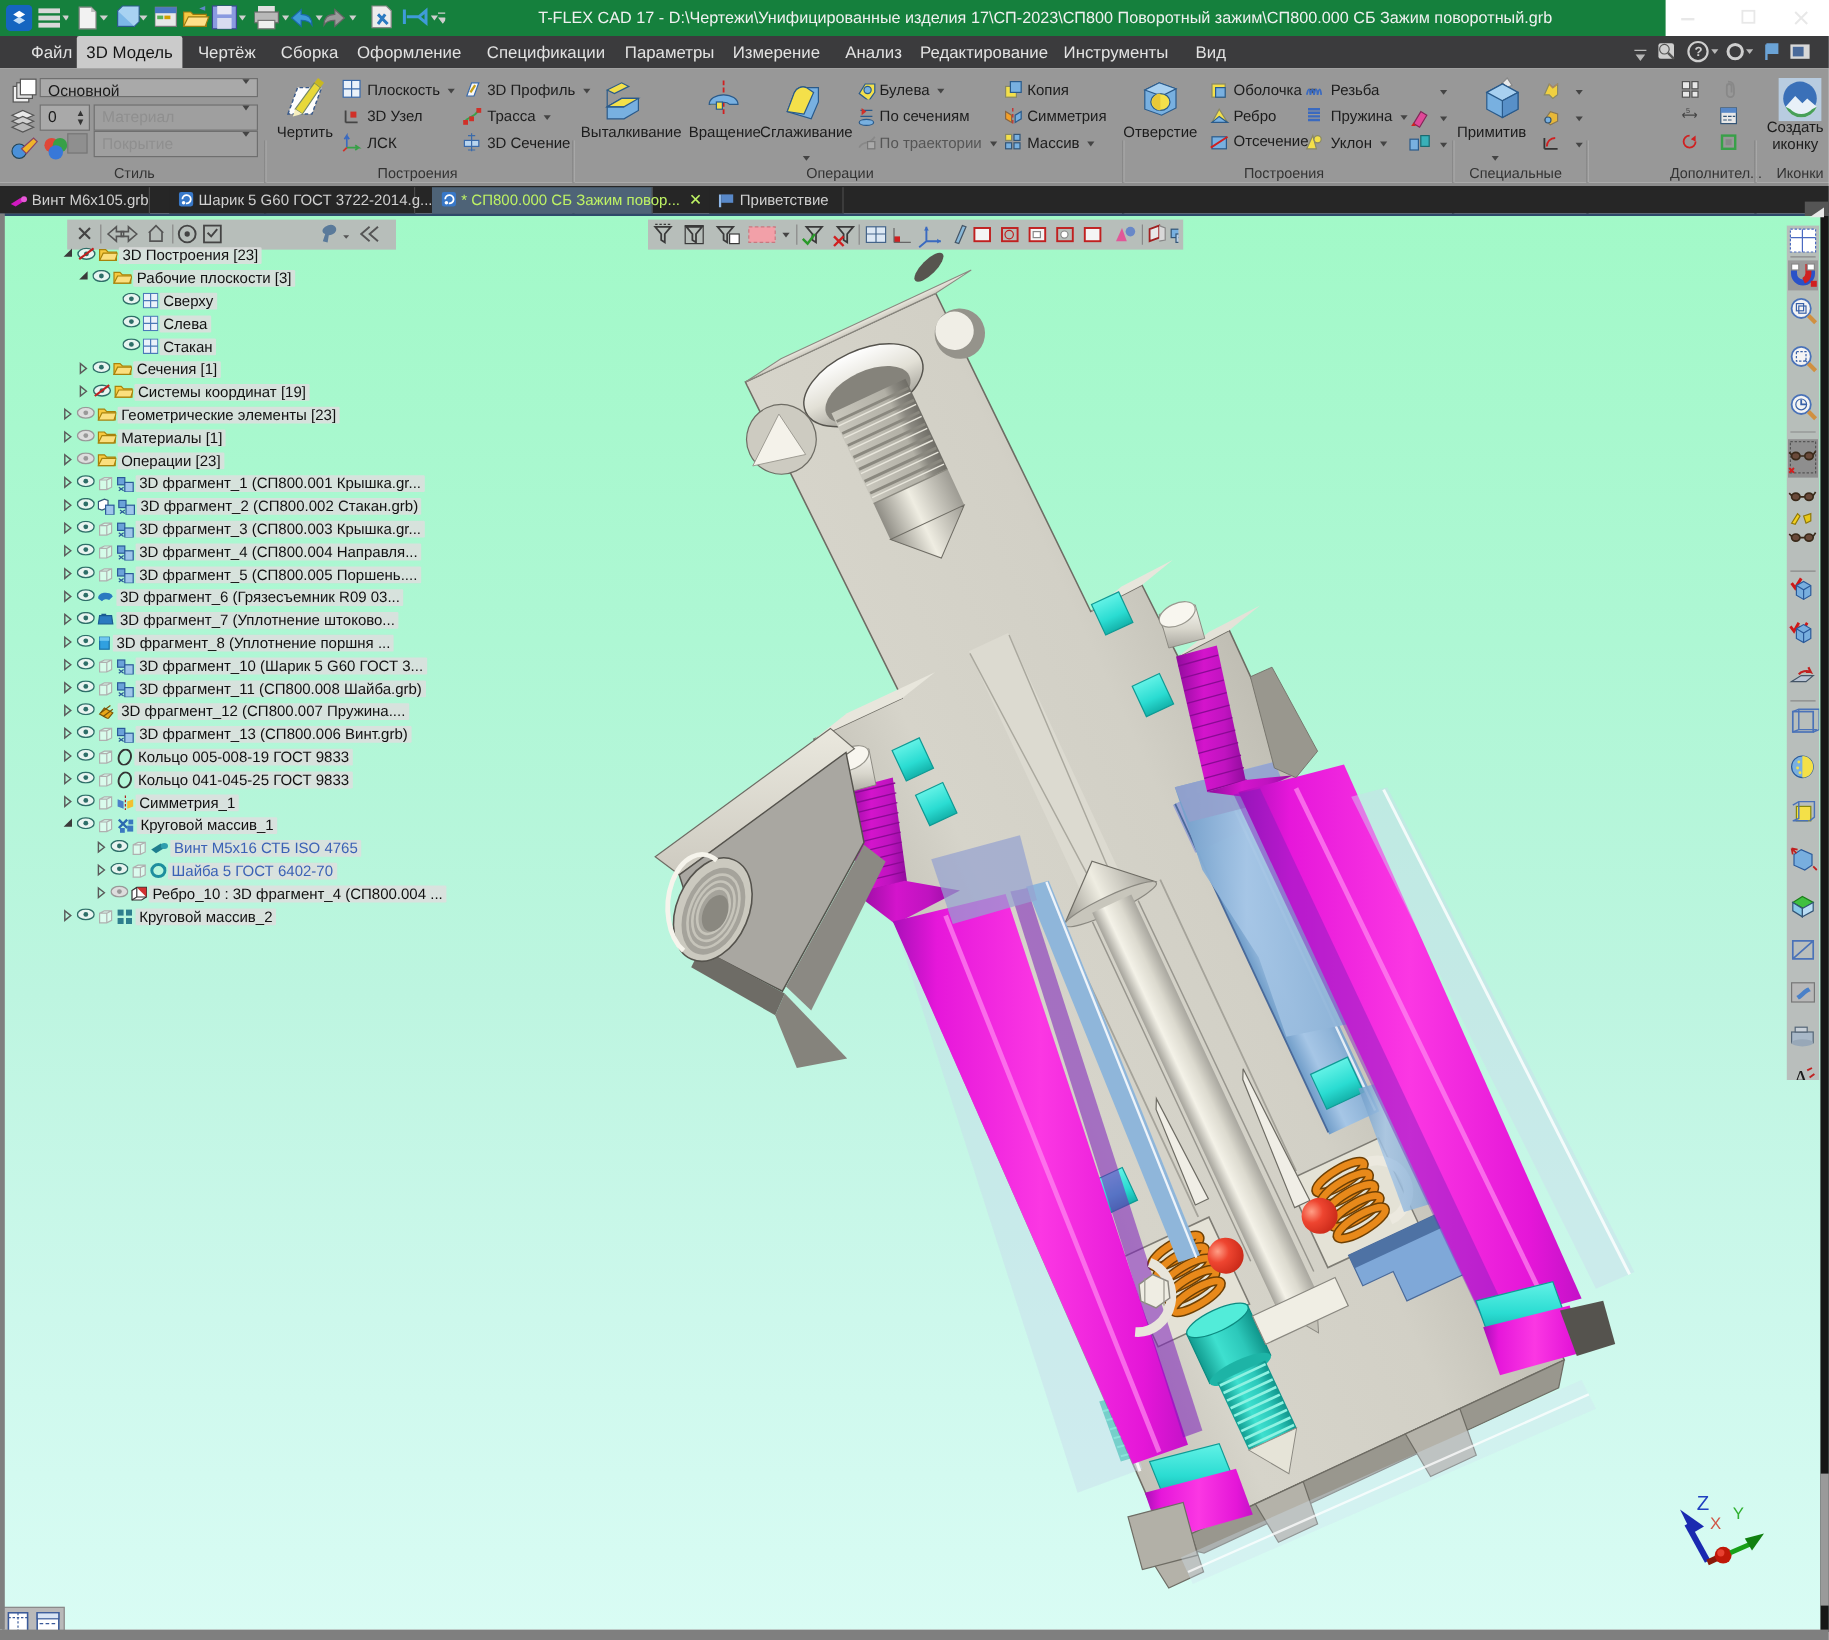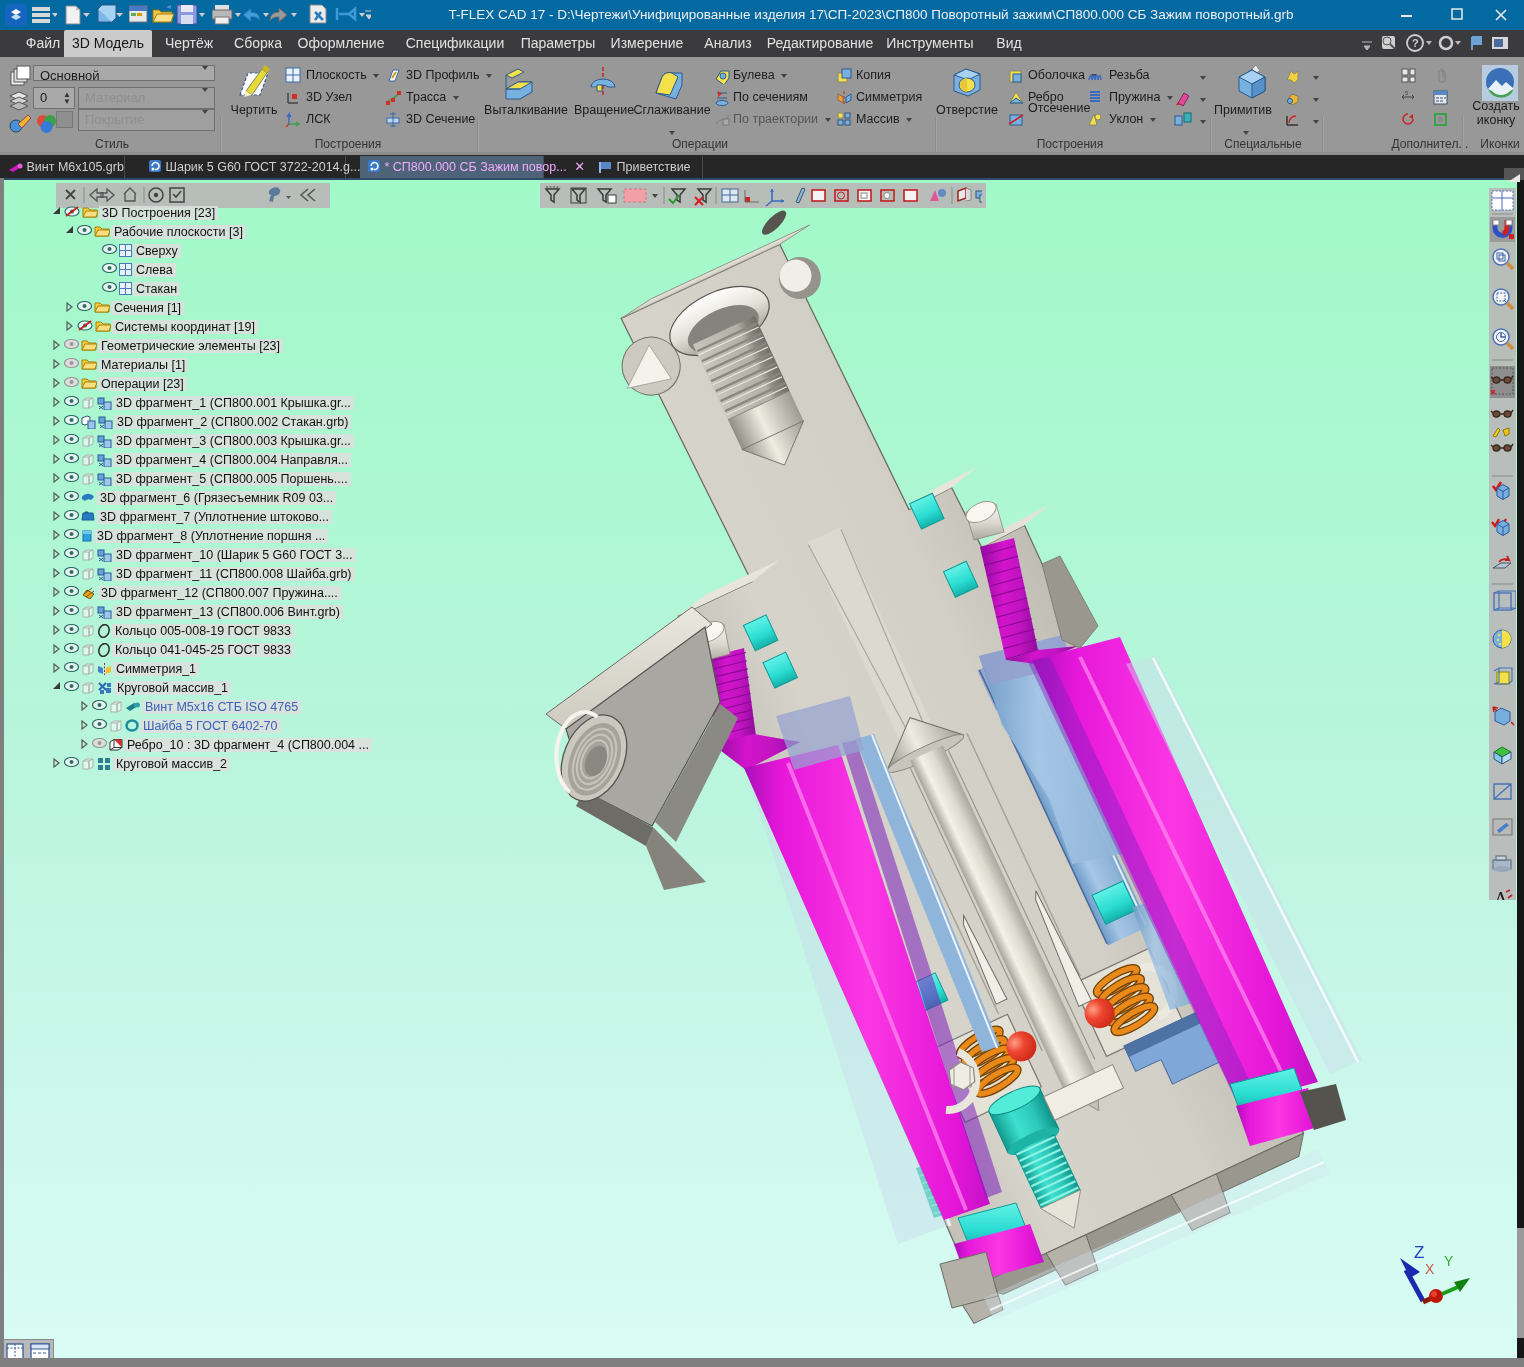--- a/index.html
+++ b/index.html
@@ -1,16 +1,16 @@
 <!DOCTYPE html>
 <html><head><meta charset="utf-8"><style>
 *{margin:0;padding:0;box-sizing:border-box}
 html,body{width:1524px;height:1367px;overflow:hidden;font-family:"Liberation Sans",sans-serif;}
 .abs{position:absolute}
-#titlebar{position:absolute;left:0;top:0;width:1524px;height:30px;background:#0369a1;color:#e8e8e8}
+#titlebar{position:absolute;left:0;top:0;width:1388px;height:30px;background:#15803d;color:#e8e8e8}
 #menubar{position:absolute;left:0;top:30px;width:1524px;height:27px;background:#3b3b3d}
 .mtab{position:absolute;top:0;height:27px;line-height:27px;color:#e2e2e2;font-size:14px;text-align:center}
 #ribbon{position:absolute;left:0;top:57px;width:1524px;height:95px;background:#989898}
 .rlabel{position:absolute;top:80px;font-size:12px;color:#333;text-align:center;transform:translateX(-50%)}
 .rsep{position:absolute;top:60px;height:86px;width:2px;background:linear-gradient(90deg,#7e7e7e,#b2b2b2)}
 .rsmall{position:absolute;font-size:12.5px;color:#1c1c1c;white-space:nowrap}
 .rbig{position:absolute;font-size:12.5px;color:#1c1c1c;text-align:center;white-space:nowrap}
 .darr{display:inline-block;width:0;height:0;border-left:3.5px solid transparent;border-right:3.5px solid transparent;border-top:4px solid #444;vertical-align:middle;margin-left:3px}
 #thinstrip{position:absolute;left:0;top:152px;width:1524px;height:3px;background:#8d8d8d}
 #tabbar{position:absolute;left:0;top:155px;width:1524px;height:23px;background:#262626}
@@ -262,21 +262,21 @@
 <div class="rsmall" style="left:1028px;top:11px">Оболочка <span class="darr"></span></div>
 <div class="icon" style="left:1008px;top:31px"><svg width="17" height="17">
         <path d="M2 14 L8 3 l7 11 z" fill="#f4e04a" stroke="#886"></path>
         <path d="M2 14 L8 9 l7 5 z" fill="#78b0e0" stroke="#2a5a8a"></path>
       </svg></div>
 <div class="rsmall" style="left:1028px;top:33px">Ребро</div>
 <div class="icon" style="left:1008px;top:53px"><svg width="17" height="17">
         <rect x="2" y="4" width="12" height="10" fill="#78b0e0" stroke="#2a5a8a"></rect>
         <path d="M1 13 L15 4" stroke="#d02020" stroke-width="1.6"></path>
       </svg></div>
-<div class="rsmall" style="left:1028px;top:44px">Отсечение</div>
+<div class="rsmall" style="left:1028px;top:54px">Отсечение</div>
 <div class="icon" style="left:1087px;top:9px"><svg width="19" height="17">
         <path d="M2 13 q2 -9 3 0 q2 -9 3 0 q2 -9 3 0 q2 -9 3 0" stroke="#3a6ac0" fill="none" stroke-width="1.5"></path>
       </svg></div>
 <div class="rsmall" style="left:1109px;top:11px">Резьба</div>
 <div class="icon" style="left:1087px;top:31px"><svg width="17" height="17">
         <path d="M3 3 h10 M3 6 h10 M3 9 h10 M3 12 h10" stroke="#3a6ac0" stroke-width="2"></path>
       </svg></div>
 <div class="rsmall" style="left:1109px;top:33px">Пружина <span class="darr"></span></div>
 <div class="icon" style="left:1087px;top:53px"><svg width="17" height="17">
         <path d="M2 14 L7 3 l3 11 z" fill="#f4e04a" stroke="#886"></path>
@@ -365,21 +365,21 @@
 <div id="tabbar">
 <div class="dtab" style="left:0;width:125px"><svg width="15" height="12" style="vertical-align:-2px">
         <path d="M1 9 l8 -5 l4 2 l-8 5 z" fill="#d018c0"></path>
         <circle cx="12" cy="5" r="2.5" fill="#e858d8"></circle>
       </svg> Винт М6х105.grb</div>
 <div class="dtab" style="left:141px;width:205px"><svg width="13" height="13" style="vertical-align:-2px">
         <rect x="0" y="0" width="12" height="12" rx="2" fill="#3878c8"></rect>
         <path d="M3 6 a3.5 3.5 0 1 1 3 3.5" fill="none" stroke="#fff" stroke-width="1.5"></path>
         <circle cx="4" cy="9" r="1.5" fill="#fff"></circle>
       </svg> Шарик 5 G60 ГОСТ 3722-2014.g...</div>
-<div class="dtab" style="left:360px;width:184px;background:#4e6377;color:#f0abfc"><svg width="13" height="13" style="vertical-align:-2px">
+<div class="dtab" style="left:360px;width:184px;background:#4e6377;color:#bef264"><svg width="13" height="13" style="vertical-align:-2px">
         <rect x="0" y="0" width="12" height="12" rx="2" fill="#3878c8"></rect>
         <path d="M3 6 a3.5 3.5 0 1 1 3 3.5" fill="none" stroke="#fff" stroke-width="1.5"></path>
         <circle cx="4" cy="9" r="1.5" fill="#fff"></circle>
       </svg> * СП800.000 СБ Зажим повор... <span style="font-size:13px;margin-left:4px">✕</span></div>
 <div class="dtab" style="left:591px;width:112px"><svg width="14" height="12" style="vertical-align:-2px">
         <path d="M1 1 v11" stroke="#8fb8e8" stroke-width="2"></path>
         <rect x="2" y="1" width="10" height="7" fill="#5888c8"></rect>
       </svg> Приветствие</div>
 </div>
 <div id="viewport">

